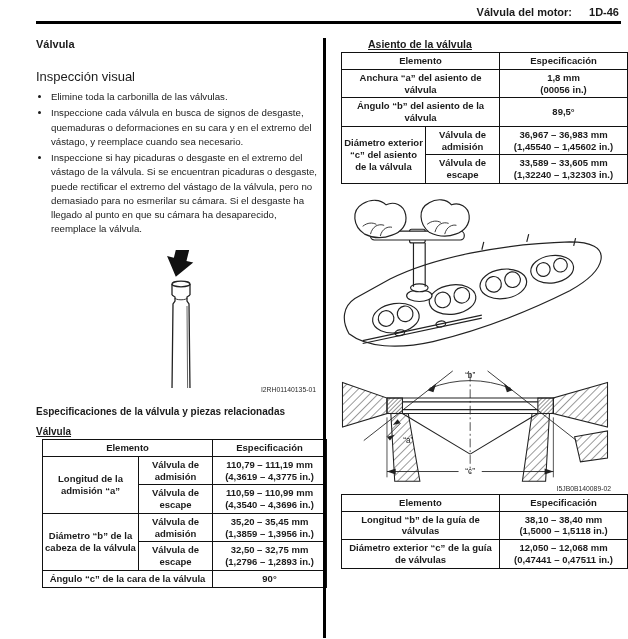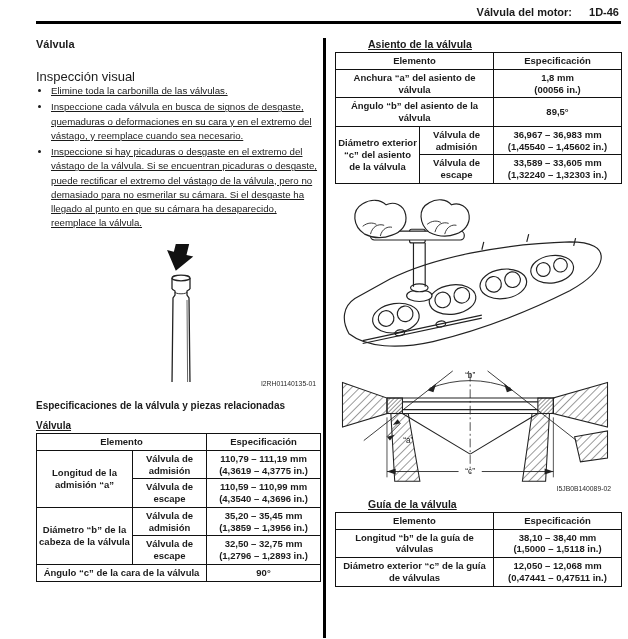--- a/index.html
+++ b/index.html
@@ -14,30 +14,30 @@
   .cols { display: flex; margin-top: 14px; min-height: 600px; }
   .col-left  { width: 284px; flex: none; }
   .divider   { width: 3px; flex: none; background: #000; margin-left: 3px; }
   .col-right { width: 289px; flex: none; padding-left: 9px; }
 
   h1.sec { font-size: 11px; font-weight: bold; }
   h2.sub { font-size: 13px; font-weight: normal; margin-top: 19px; }
   h3.tbl-title { font-size: 10px; font-weight: bold; text-decoration: underline; }
   h3.tbl-title.u-sec { font-size: 10.5px; margin-left: 33px; }
 
-  ul.bullets { margin-top: 0; padding-left: 15px; text-decoration: underline; }
+  ul.bullets { margin-top: 6px; padding-left: 15px; }
   ul.bullets li { font-size: 9.7px; line-height: 1.47; margin-bottom: 2px; }
 
   figure { margin: 0; }
   .figcode { font-size: 6.8px; color: #2a2a2a; text-align: right; padding-right: 4px; margin-top: -2px; }
 
   .spec-heading { font-size: 10px; font-weight: bold; line-height: 1.35; margin: 12px 0 8px 0; }
   .spec-heading span { display: block; }
 
-  table { border-collapse: collapse; width: 100%; table-layout: fixed; }
+  table { border-collapse: collapse; width: 100%; table-layout: fixed; margin-left: 6px; }
   td { border: 1.6px solid #111; font-size: 9.5px; font-weight: bold; text-align: center;
        vertical-align: middle; padding: 2px 2px; line-height: 1.24; }
   td.th { padding: 2px; }
   .valve-tbl { margin-top: 2px; }
   .mm-line, .in-line { white-space: nowrap; }
 
   .mt2 { margin-top: 2px; }
   svg { display: block; }
 </style>
 </head>
@@ -269,21 +269,20 @@
           </g>
           <g font-family="Liberation Sans, sans-serif" font-size="8.5" fill="#1b1b1b" text-anchor="middle">
             <text x="138" y="9">“b”</text>
             <text x="74" y="76">“a”</text>
             <text x="138" y="109">“c”</text>
           </g>
         </svg>
         <figcaption class="figcode">I5JB0B140089-02</figcaption>
       </figure>
 
-      <h3 class="tbl-title u-sec" style="margin-top:6px;">Guía de la válvula</h3>
       <table class="mt2">
         <colgroup>
             <col style="width:158px">
             <col style="width:128px">
           </colgroup>
         <tbody>
             <tr>
           <td class="th">Elemento</td>
           <td class="th">Especificación</td>
         </tr>

